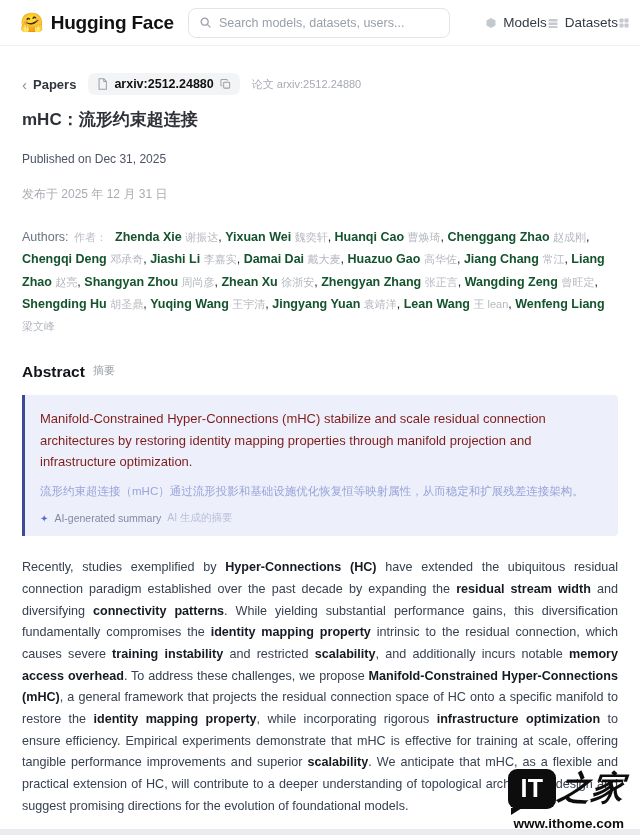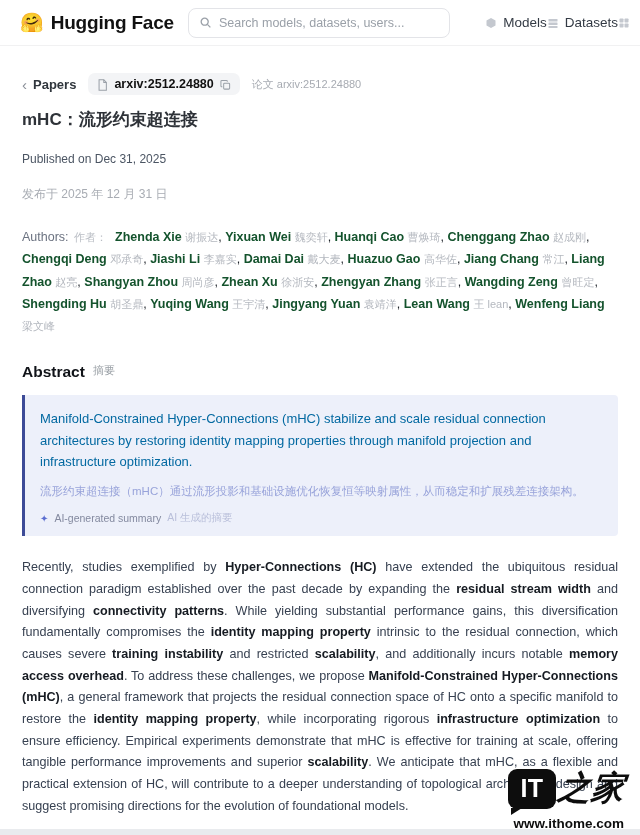--- a/index.html
+++ b/index.html
@@ -19,41 +19,41 @@
   .search svg { flex:0 0 auto; }
   .search .ph { font-size:12.5px; overflow:hidden; text-overflow:ellipsis; }
   .nav { margin-left:auto; display:flex; align-items:center; }
   .nav-item { display:flex; align-items:center; gap:6px; font-size:13.5px; color:#333a44; cursor:pointer; }
   .nav-icon { color:#b7bcc4; display:flex; }
   
   .content { padding:0 22px; }
   .bc-row { margin-top:27px; display:flex; align-items:center; gap:12px; }
   .bc-back { display:flex; align-items:center; gap:6px; font-size:13px; font-weight:700; color:#30363d; cursor:pointer; }
   .bc-back .chev { color:#8a8f98; font-size:15px; font-weight:400; }
-  .badge { display:flex; align-items:flex-end; gap:6px; background:#f3f4f6; border-radius:7px;
+  .badge { display:flex; align-items:center; gap:6px; background:#f3f4f6; border-radius:7px;
     padding:4px 9px; font-size:12.5px; font-weight:700; color:#111; cursor:pointer; }
   .badge .doc-ic, .badge .copy-ic { color:#9aa0a8; display:flex; }
   .bc-zh { font-size:11px; color:#a7abb2; }
   .title { margin-top:21px; font-size:27px; line-height:1.15; font-weight:700; color:#101318; letter-spacing:-0.4px; }
   .title-zh { margin-top:13px; font-size:17px; font-weight:600; color:#2e3238; }
   .pub { margin-top:21px; font-size:12px; color:#4b5563; }
   .pub-zh { margin-top:20px; font-size:12px; color:#a8acb3; }
   .authors { margin-top:23px; font-size:12.5px; line-height:1.78; color:#1f2937; }
   .a-label { color:#6b7280; margin-right:2px; }
   .a-label-zh { color:#b9bdc4; font-size:11px; margin-right:8px; }
   .a-en { font-weight:700; color:#14532d; cursor:pointer; }
   .a-zh { color:#b4b8bf; font-size:11px; }
   .a-sep { color:#1c2128; }
   
   .abs-head { margin-top:26px; display:flex; align-items:flex-start; gap:8px; }
   .abs-head .en { font-size:15.5px; font-weight:700; color:#101318; }
   .abs-head .zh { font-size:11px; color:#9aa0a6; }
   .summary-box { margin-top:14px; background:#edf0fa; border-left:3px solid #3d4b97;
     border-radius:0 4px 4px 0; padding:13px 15px 11px 15px; }
-  .sum-en { font-size:13px; font-weight:500; color:#0369a1; line-height:1.66; }
+  .sum-en { font-size:13px; font-weight:500; color:#7f1d1d; line-height:1.66; }
   .sum-zh { margin-top:9px; font-size:11.5px; color:#98a3da; line-height:1.6; }
   .ai-row { margin-top:11px; display:flex; align-items:center; gap:6px; font-size:10.5px; }
   .ai-spark { color:#5b6ed0; font-size:10px; }
   .ai-en { color:#83899f; }
   .ai-zh { color:#b9bfda; }
   .para-en { margin-top:21px; font-size:12.6px; color:#374151; line-height:1.72; text-align:justify; }
   .para-en b { font-weight:700; color:#161b22; }
   
   .watermark { position:absolute; right:16px; bottom:4px; text-align:right; }
   .wm-row { display:flex; align-items:center; justify-content:flex-end; gap:2px; }

